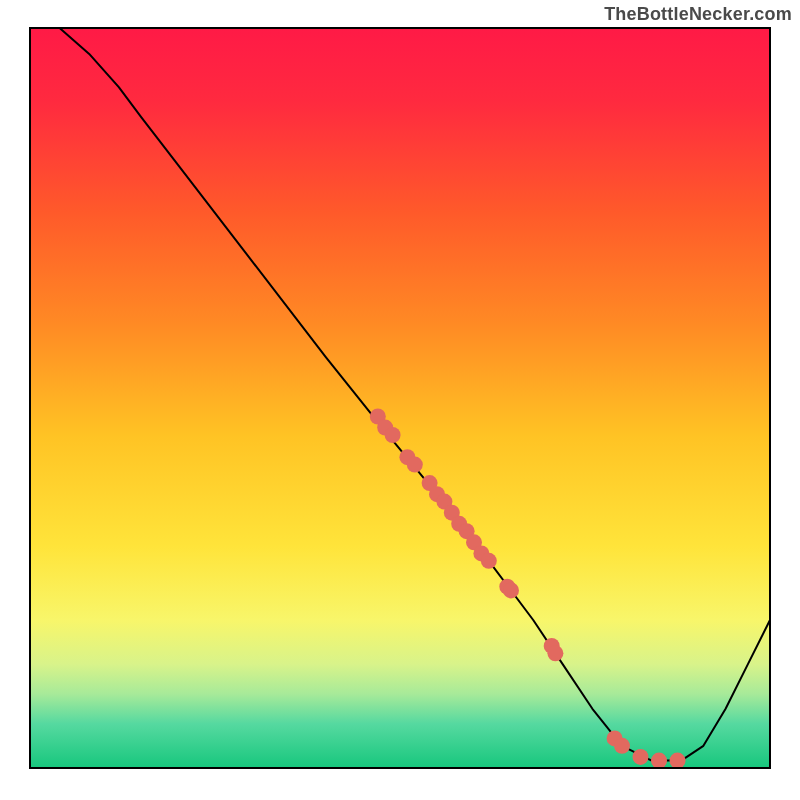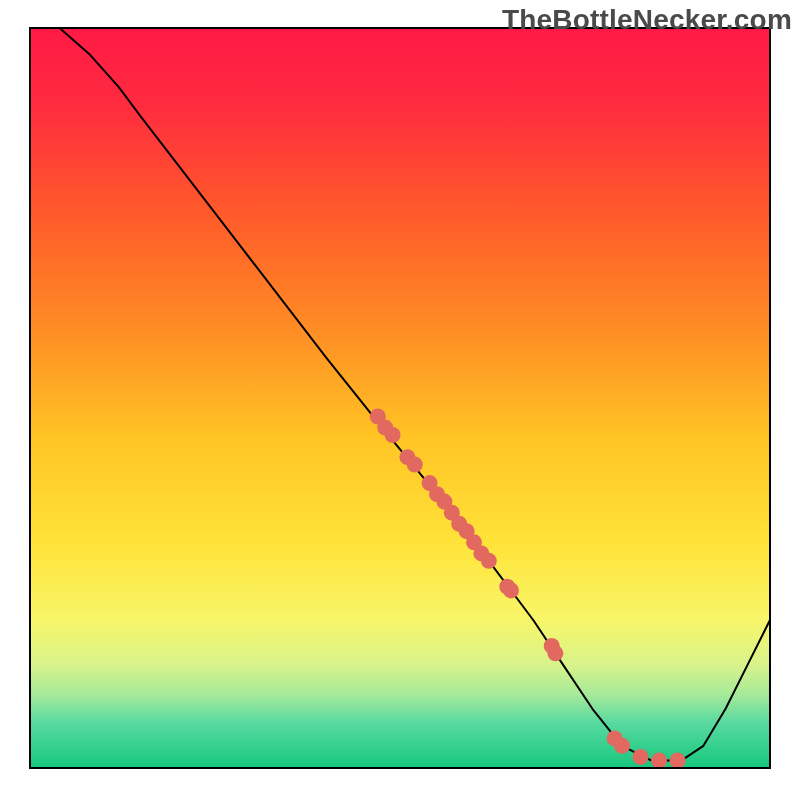--- a/index.html
+++ b/index.html
@@ -15,21 +15,21 @@
     width: 800px;
     height: 800px;
   }
   svg {
     display: block;
   }
   .watermark {
     position: absolute;
     top: 4px;
     right: 8px;
-    font-size: 28px;
+    font-size: 18px;
     font-weight: 600;
     color: #4a4a4a;
     letter-spacing: 0.2px;
   }
 </style>
 </head>
 <body>
 
 <div class="chart-wrap">
   <svg id="chart-svg" width="800" height="800" viewBox="0 0 800 800">

